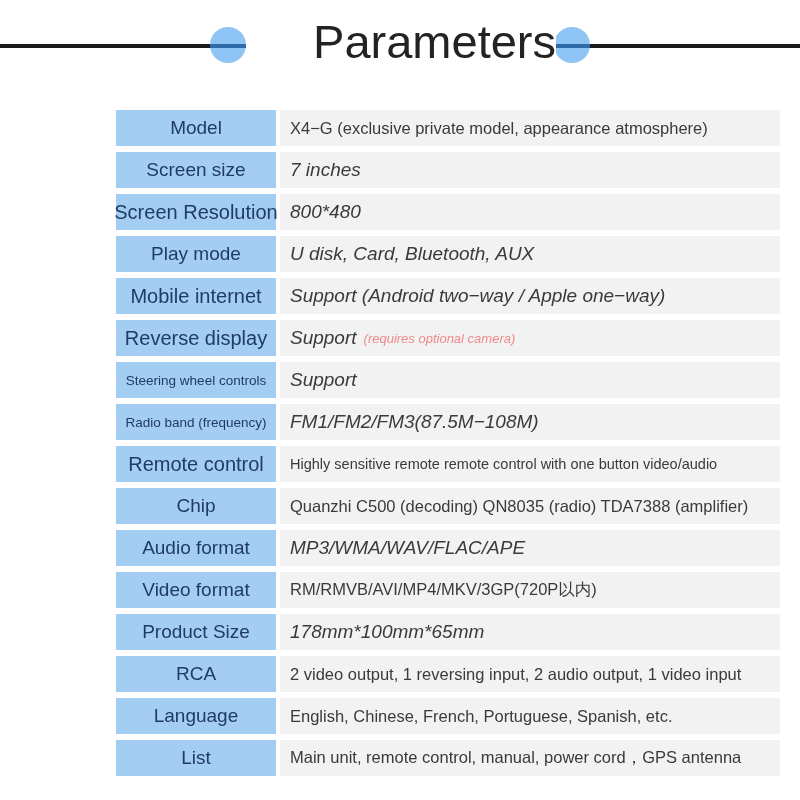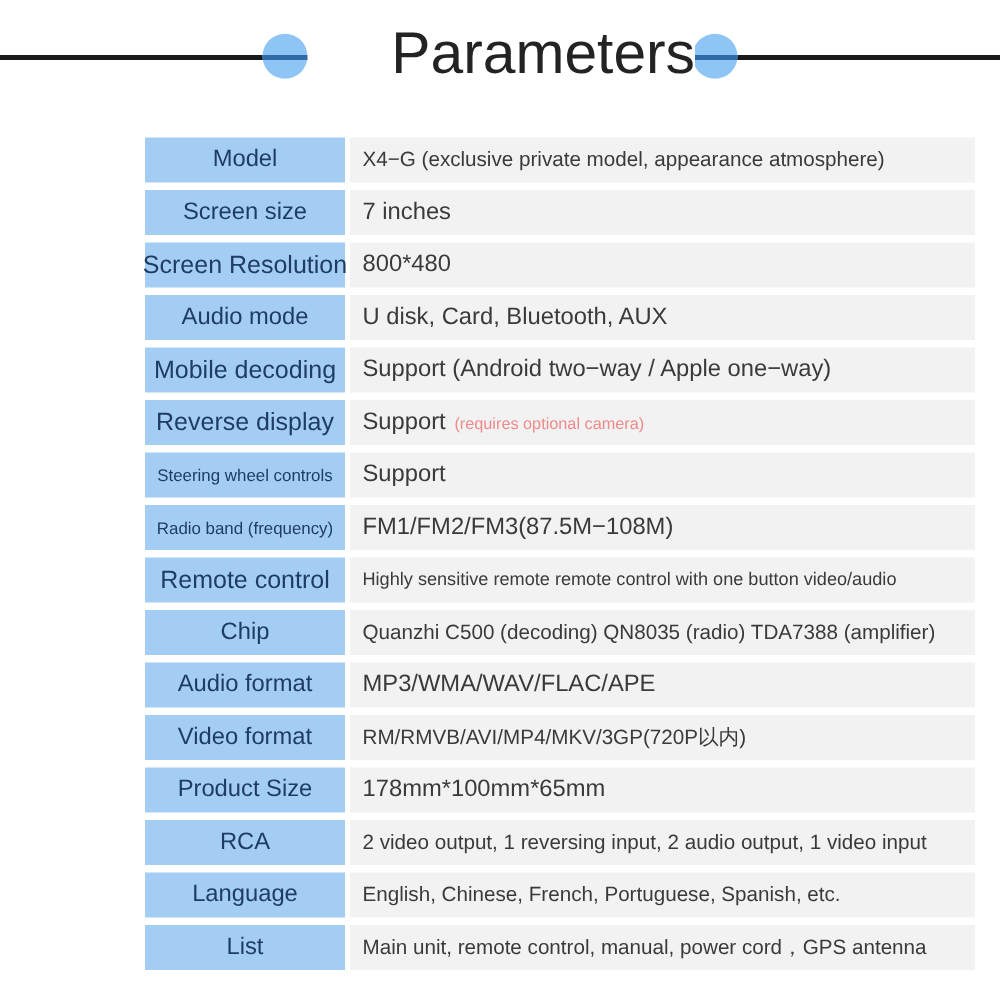--- a/index.html
+++ b/index.html
@@ -113,21 +113,21 @@
     margin-left: 4px;
     box-sizing: border-box;
     white-space: nowrap;
     overflow: hidden;
   }
   
   .lbl-lg { font-size: 19px; }
   .lbl-md { font-size: 20px; }
   .lbl-sm { font-size: 13.5px; }
   
-  .val-lg { font-size: 19px; }
+  .val-lg { font-size: 19px; font-style: italic; }
   .val-md { font-size: 16.5px; }
   .val-sm { font-size: 14.5px; }
 
   .value-note {
     color: #ef8a8a;
     font-size: 13px;
     margin-left: 7px;
   }
 </style>
 </head>
@@ -162,27 +162,27 @@
           <span>7 inches</span>
         </div>
       </div>
       <div class="spec-row">
         <div class="spec-label lbl-md">Screen Resolution</div>
         <div class="spec-value val-lg">
           <span>800*480</span>
         </div>
       </div>
       <div class="spec-row">
-        <div class="spec-label lbl-lg">Audio mode</div>
+        <div class="spec-label lbl-lg">Play mode</div>
         <div class="spec-value val-lg">
           <span>U disk, Card, Bluetooth, AUX</span>
         </div>
       </div>
       <div class="spec-row">
-        <div class="spec-label lbl-md">Mobile decoding</div>
+        <div class="spec-label lbl-md">Mobile internet</div>
         <div class="spec-value val-lg">
           <span>Support (Android two−way / Apple one−way)</span>
         </div>
       </div>
       <div class="spec-row">
         <div class="spec-label lbl-md">Reverse display</div>
         <div class="spec-value val-lg">
           <span>Support</span>
           <span class="value-note">(requires optional camera)</span>
         </div>

